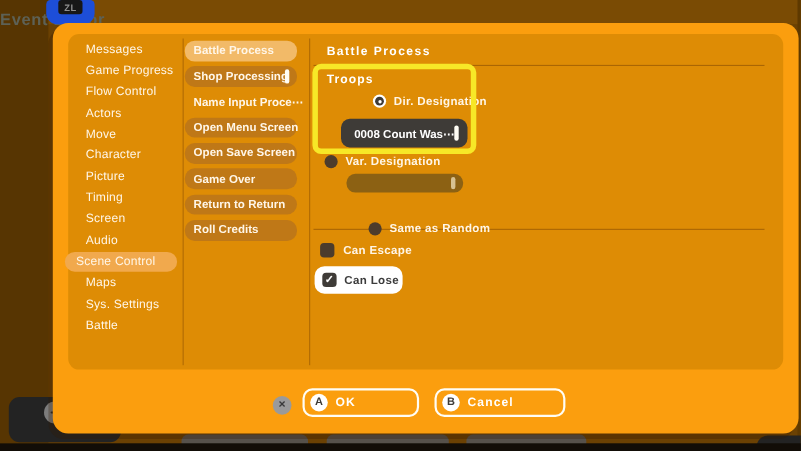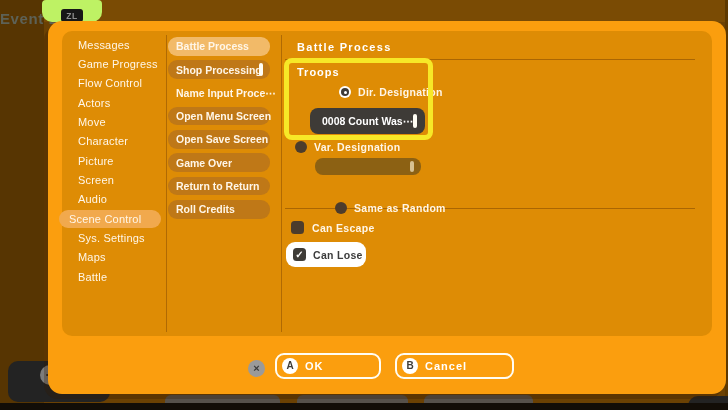--- a/index.html
+++ b/index.html
@@ -10,22 +10,22 @@
   }
   
   .bg-top{position:absolute;left:0;top:0;width:728px;height:22px;background:#7A4B04;}
   .bg-left{position:absolute;left:0;top:0;width:44px;height:403px;background:#573502;}
   .bg-right{position:absolute;right:0;top:0;width:3px;height:403px;background:#5E3900;}
   .screen-title{
     position:absolute;left:0;top:10px;width:657px;text-align:left;
     font-size:15px;font-weight:bold;letter-spacing:.6px;color:#5D6156;z-index:1;
   }
   .tab-zl{
-    position:absolute;left:42px;top:0;width:60px;height:22px;background:#bef264;
-    border-radius:4px 4px 10px 10px;z-index:2;display:flex;align-items:flex-end;justify-content:center;
+    position:absolute;left:42px;top:0;width:44px;height:22px;background:#1d4ed8;
+    border-radius:4px 4px 10px 10px;z-index:2;display:flex;align-items:flex-start;justify-content:center;
   }
   .zl-badge{
     width:22px;height:13px;background:#171717;border-radius:3px;color:#8F8F8F;
     font-size:8.5px;font-weight:bold;display:flex;align-items:center;justify-content:center;letter-spacing:.5px;
   }
   .tab-minus{
     position:absolute;left:8px;top:361px;width:102px;height:41px;background:#232323;
     border-radius:10px;z-index:2;
   }
   .minus-circle{
@@ -193,33 +193,36 @@
       <div class="side-item">
           <span>Move</span>
         </div>
       <div class="side-item">
           <span>Character</span>
         </div>
       <div class="side-item">
           <span>Picture</span>
         </div>
       <div class="side-item">
+          <span>Timing</span>
+        </div>
+      <div class="side-item">
           <span>Screen</span>
         </div>
       <div class="side-item">
           <span>Audio</span>
         </div>
       <div class="side-item sel">
           <span>Scene Control</span>
         </div>
       <div class="side-item">
+          <span>Maps</span>
+        </div>
+      <div class="side-item">
           <span>Sys. Settings</span>
-        </div>
-      <div class="side-item">
-          <span>Maps</span>
         </div>
       <div class="side-item">
           <span>Battle</span>
         </div>
     </div>
 
     <div class="cmd-list">
       <div class="cmd-item sel">
           <span>Battle Process</span>
         </div>

